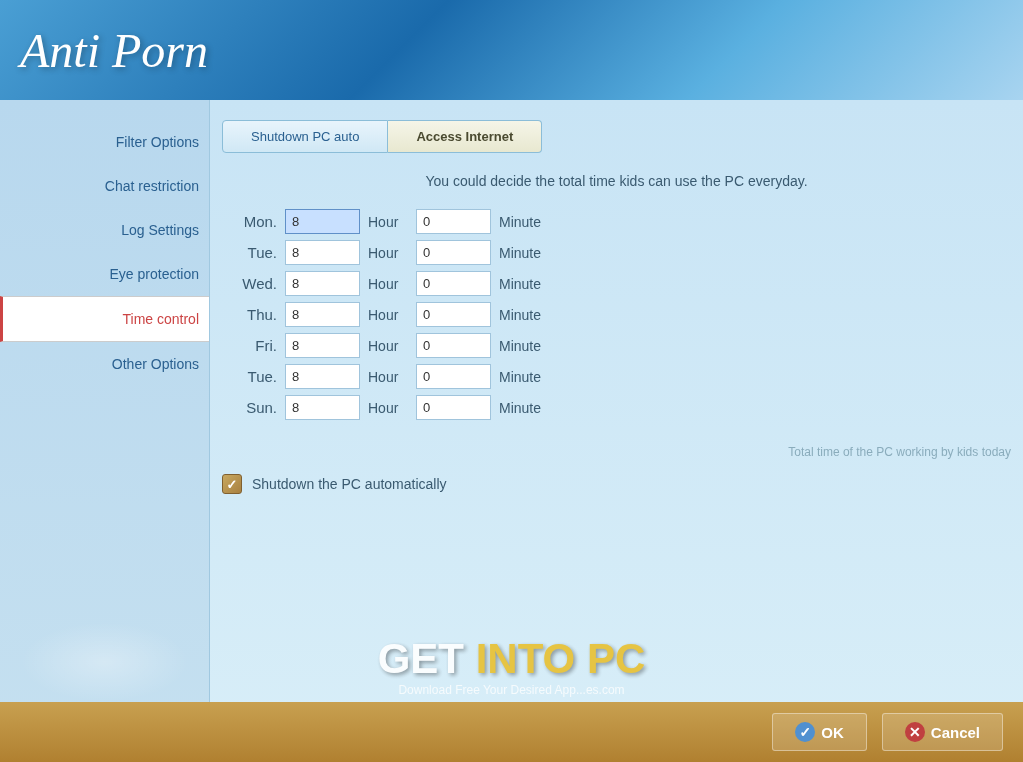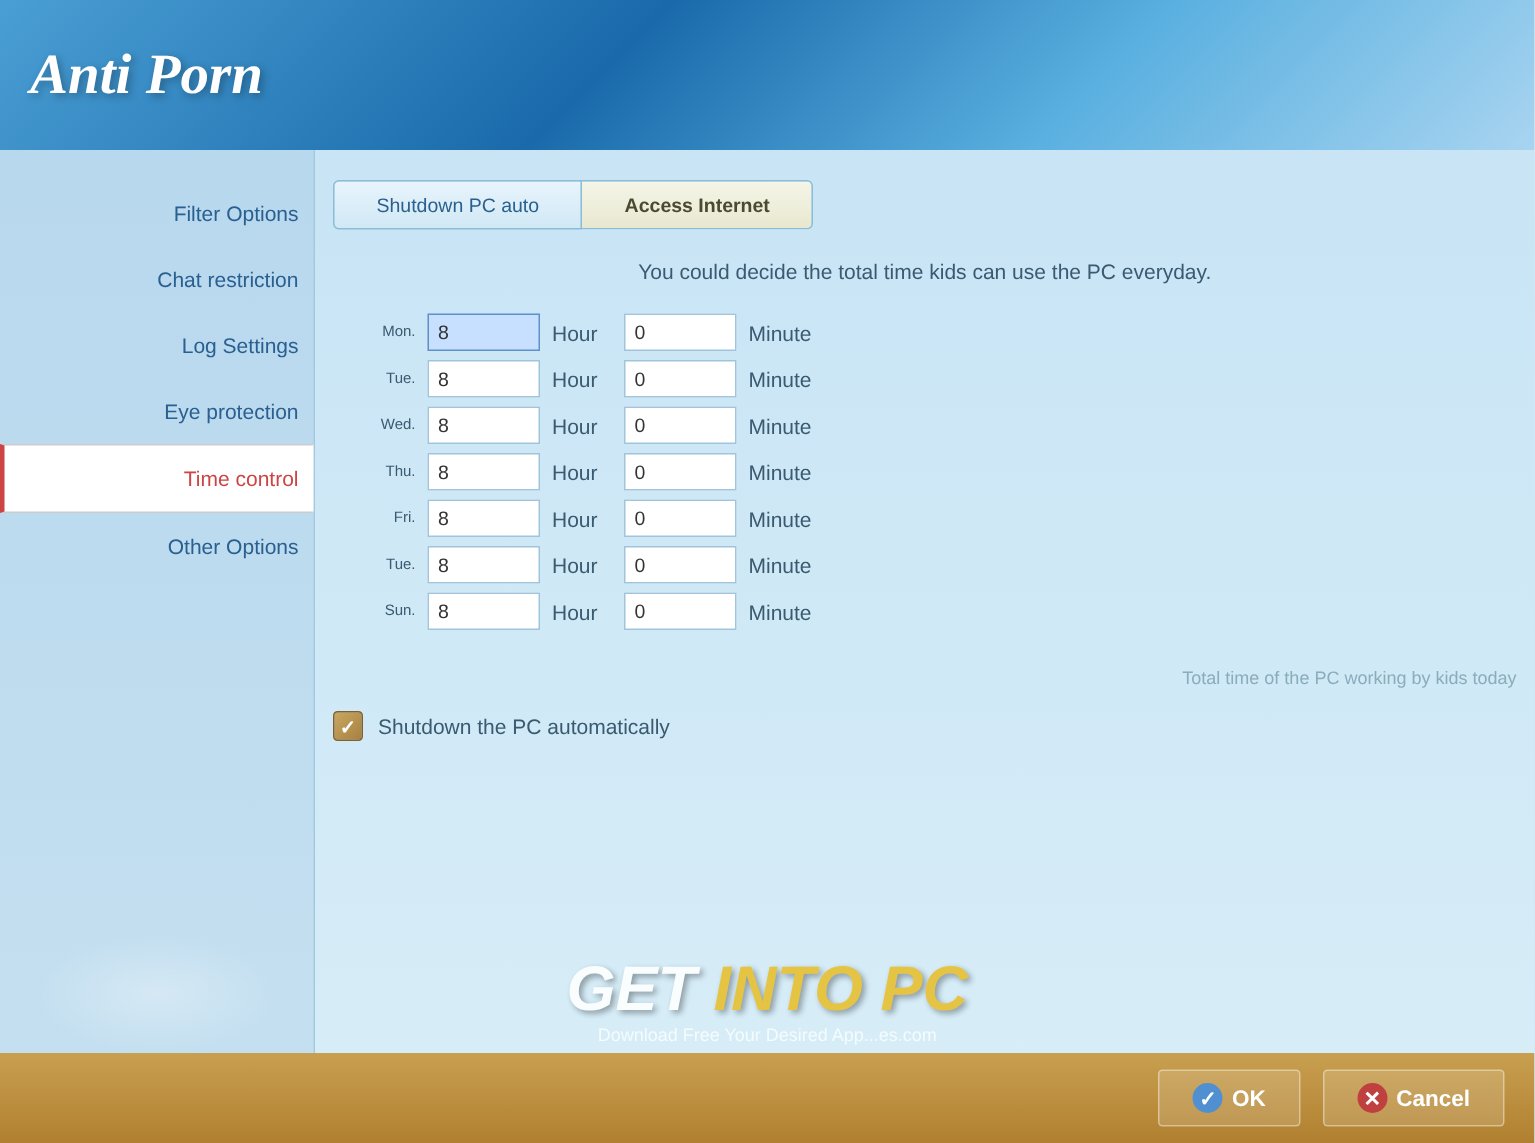--- a/index.html
+++ b/index.html
@@ -15,23 +15,23 @@
     .header {
       width: 100%;
       height: 100px;
       background: linear-gradient(135deg, #4a9fd4 0%, #1a6aab 40%, #5ab0e0 70%, #a8d4f0 100%);
       display: flex;
       align-items: center;
       padding: 10px 20px;
       position: relative;
     }
     .app-title {
-      font-size: 38px;
+      font-size: 48px;
       font-style: italic;
-      font-weight: bold;
+      font-weight: normal;
       color: white;
       text-shadow: 2px 2px 6px rgba(0,0,0,0.3);
       font-family: Georgia, serif;
     }
 
     
     .main-container {
       display: flex;
       width: 100%;
       height: 662px;
@@ -130,21 +130,21 @@
     }
     .day-row {
       display: flex;
       align-items: center;
       gap: 8px;
     }
     .day-label {
       width: 55px;
       text-align: right;
       color: #3a5a70;
-      font-size: 10px;
+      font-size: 15px;
       font-weight: 500;
     }
     .hour-input {
       width: 75px;
       padding: 4px 6px;
       border: 1px solid #a0c4dc;
       background: white;
       font-size: 13px;
       color: #333;
       outline: none;
@@ -357,21 +357,21 @@
       <div class="total-time">Total time of the PC working by kids today</div>
 
       <div class="shutdown-row">
         <div class="checkbox-icon"></div>
         <span class="shutdown-label">Shutdown the PC automatically</span>
       </div>
     </div>
   </div>
 
   <div style="position:absolute; bottom:65px; left:0; right:0; text-align:center; pointer-events:none; opacity:0.9;">
-    <div style="font-size:42px; font-weight:900; color:white; text-shadow:2px 2px 4px rgba(0,0,0,0.4); line-height:1;font-style:italic;">
+    <div style="font-size:42px; font-weight:900; color:white; text-shadow:2px 2px 4px rgba(0,0,0,0.4); line-height:1;">
       <span>GET </span><span style="color:#e8c030;">INTO PC</span>
     </div>
     <div style="font-size:12px; color:rgba(255,255,255,0.85); margin-top:3px;">Download Free Your Desired App...es.com</div>
   </div>
 
   <div class="footer">
     <button class="footer-btn">
       <span class="btn-icon ok-icon">✓</span>
       <span>OK</span>
     </button>

